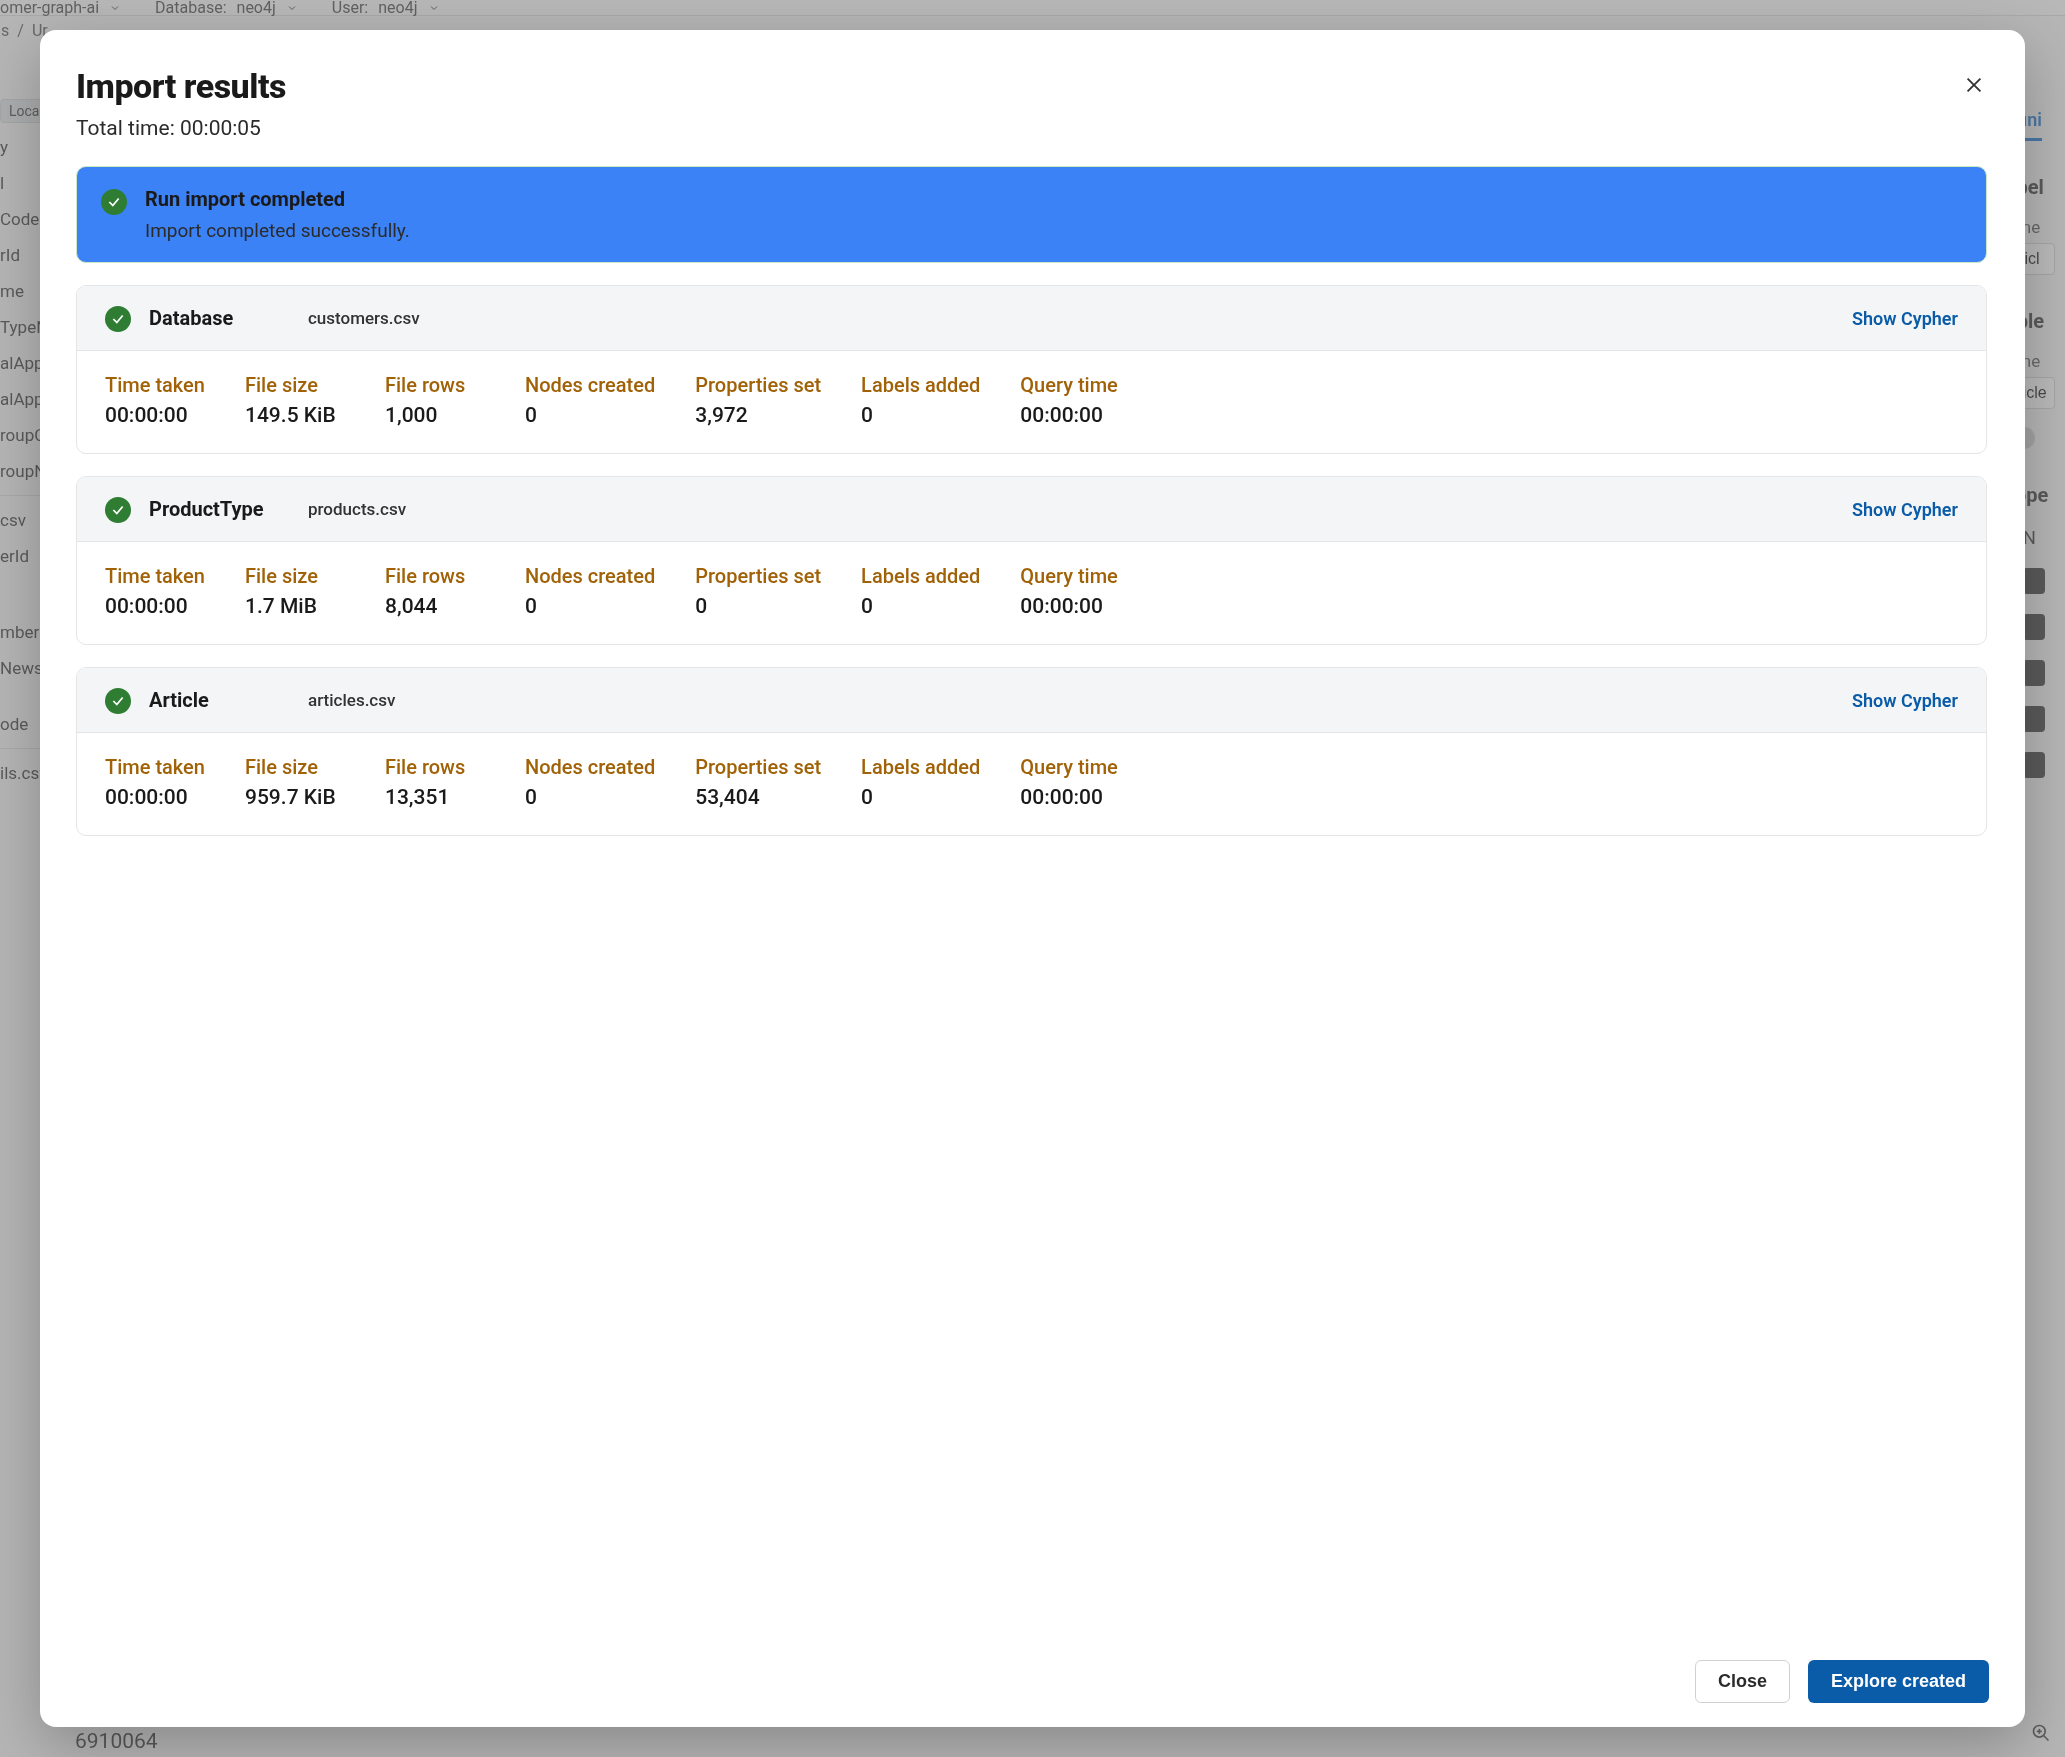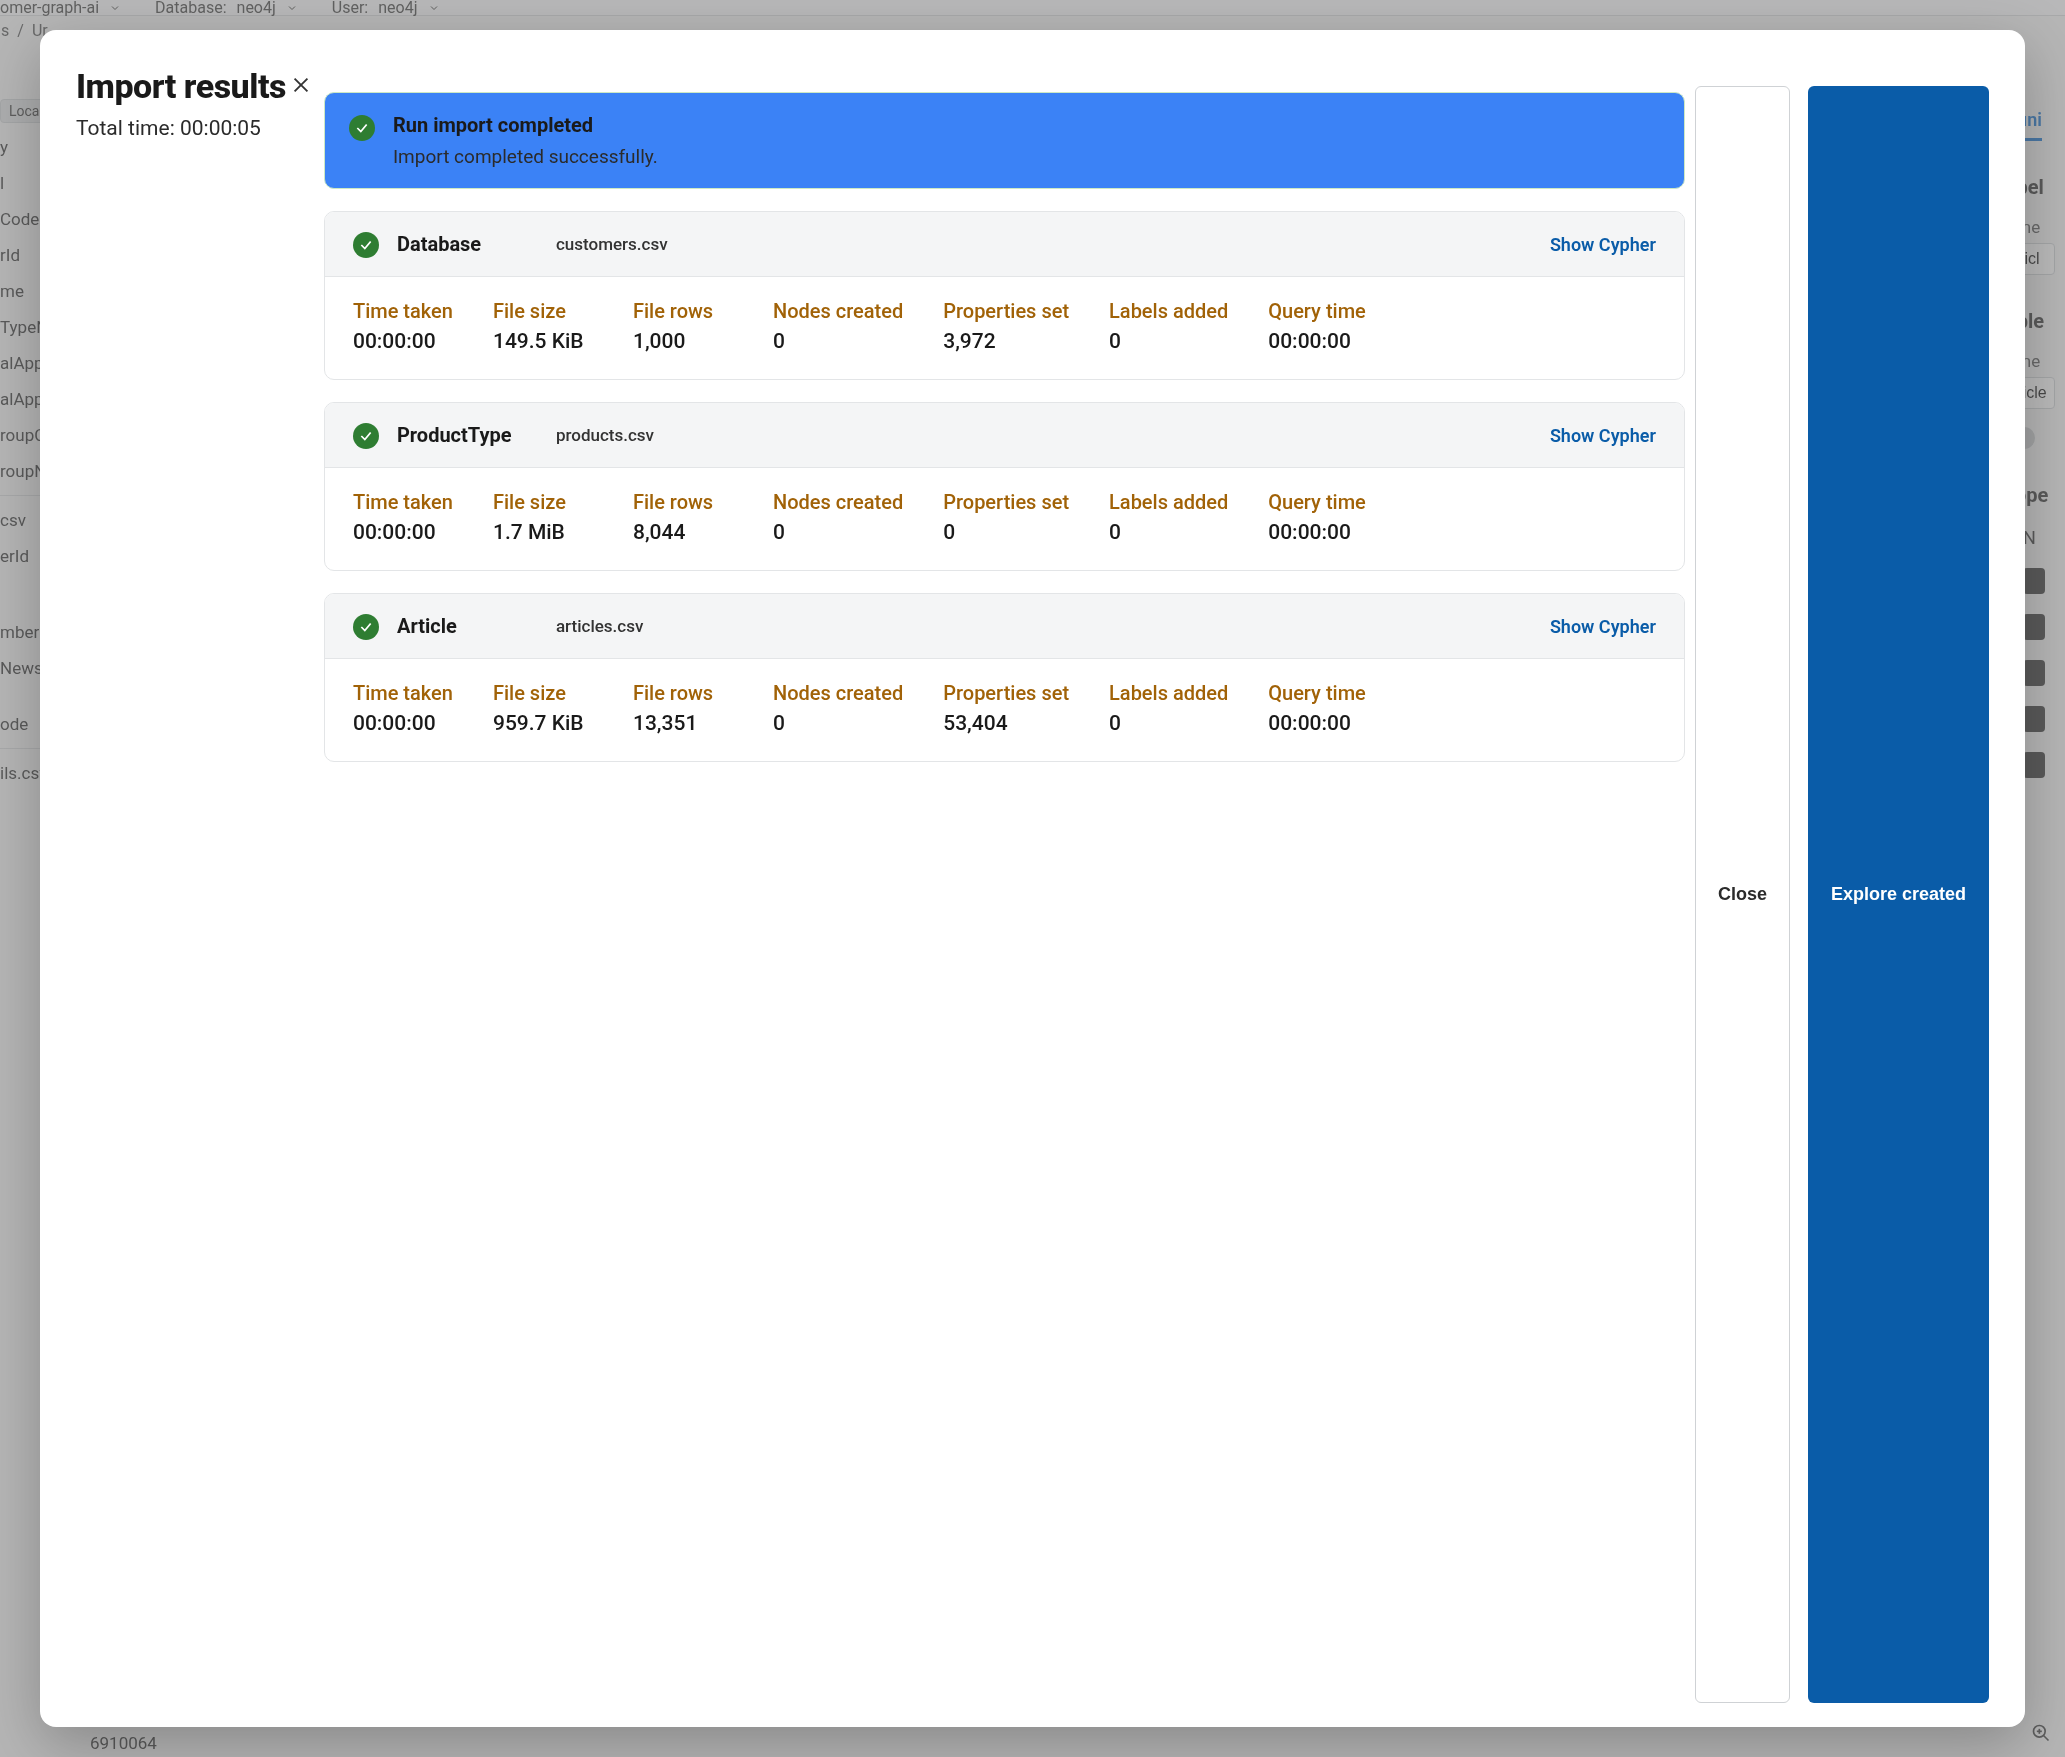--- a/index.html
+++ b/index.html
@@ -67,36 +67,35 @@
     background:#c9ccce; position:relative;
   }
   .bg-right .toggle::after {
     content:""; position:absolute; left:2px; top:2px; width:18px; height:18px;
     border-radius:50%; background:#fff;
   }
   .bg-right .cb { display:flex; align-items:center; gap:10px; margin-top:20px; }
   .bg-right .cb .box { width:18px; height:18px; border:2px solid #8a8d90; border-radius:3px; }
   .bg-right .cb .chip { width:22px; height:26px; background:#2b2b2b; border-radius:4px; }
   .bg-bottom {
-    position:absolute; left:90px; bottom:4px; font-size:17px; color:#2b2b2b;
+    position:absolute; left:75px; bottom:4px; font-size:21px; color:#2b2b2b;
   }
   .bg-zoom { position:absolute; right:14px; bottom:10px; }
 
   
   .modal {
     position: absolute;
     left: 40px; right: 40px; top: 30px;
     bottom: 30px;
     background: #fff;
     border-radius: 16px;
     box-shadow: 0 18px 60px rgba(0,0,0,0.25);
     z-index: 10;
-    display: flex; flex-direction: row;
+    display: flex; flex-direction: column;
     padding: 36px 36px 24px 36px;
-    gap: 8px;
   }
   .modal-header {
     display:flex; justify-content:space-between; align-items:flex-start;
   }
   .modal-title { font-size: 34px; font-weight: 800; letter-spacing:-0.5px; }
   .modal-sub { font-size: 21px; color:#2b2b2b; margin-top: 10px; }
   .close-x { cursor:pointer; padding:4px; margin-top:4px; }
   .close-x svg { width:22px; height:22px; stroke:#333; stroke-width:2; }
 
   .modal-body {

